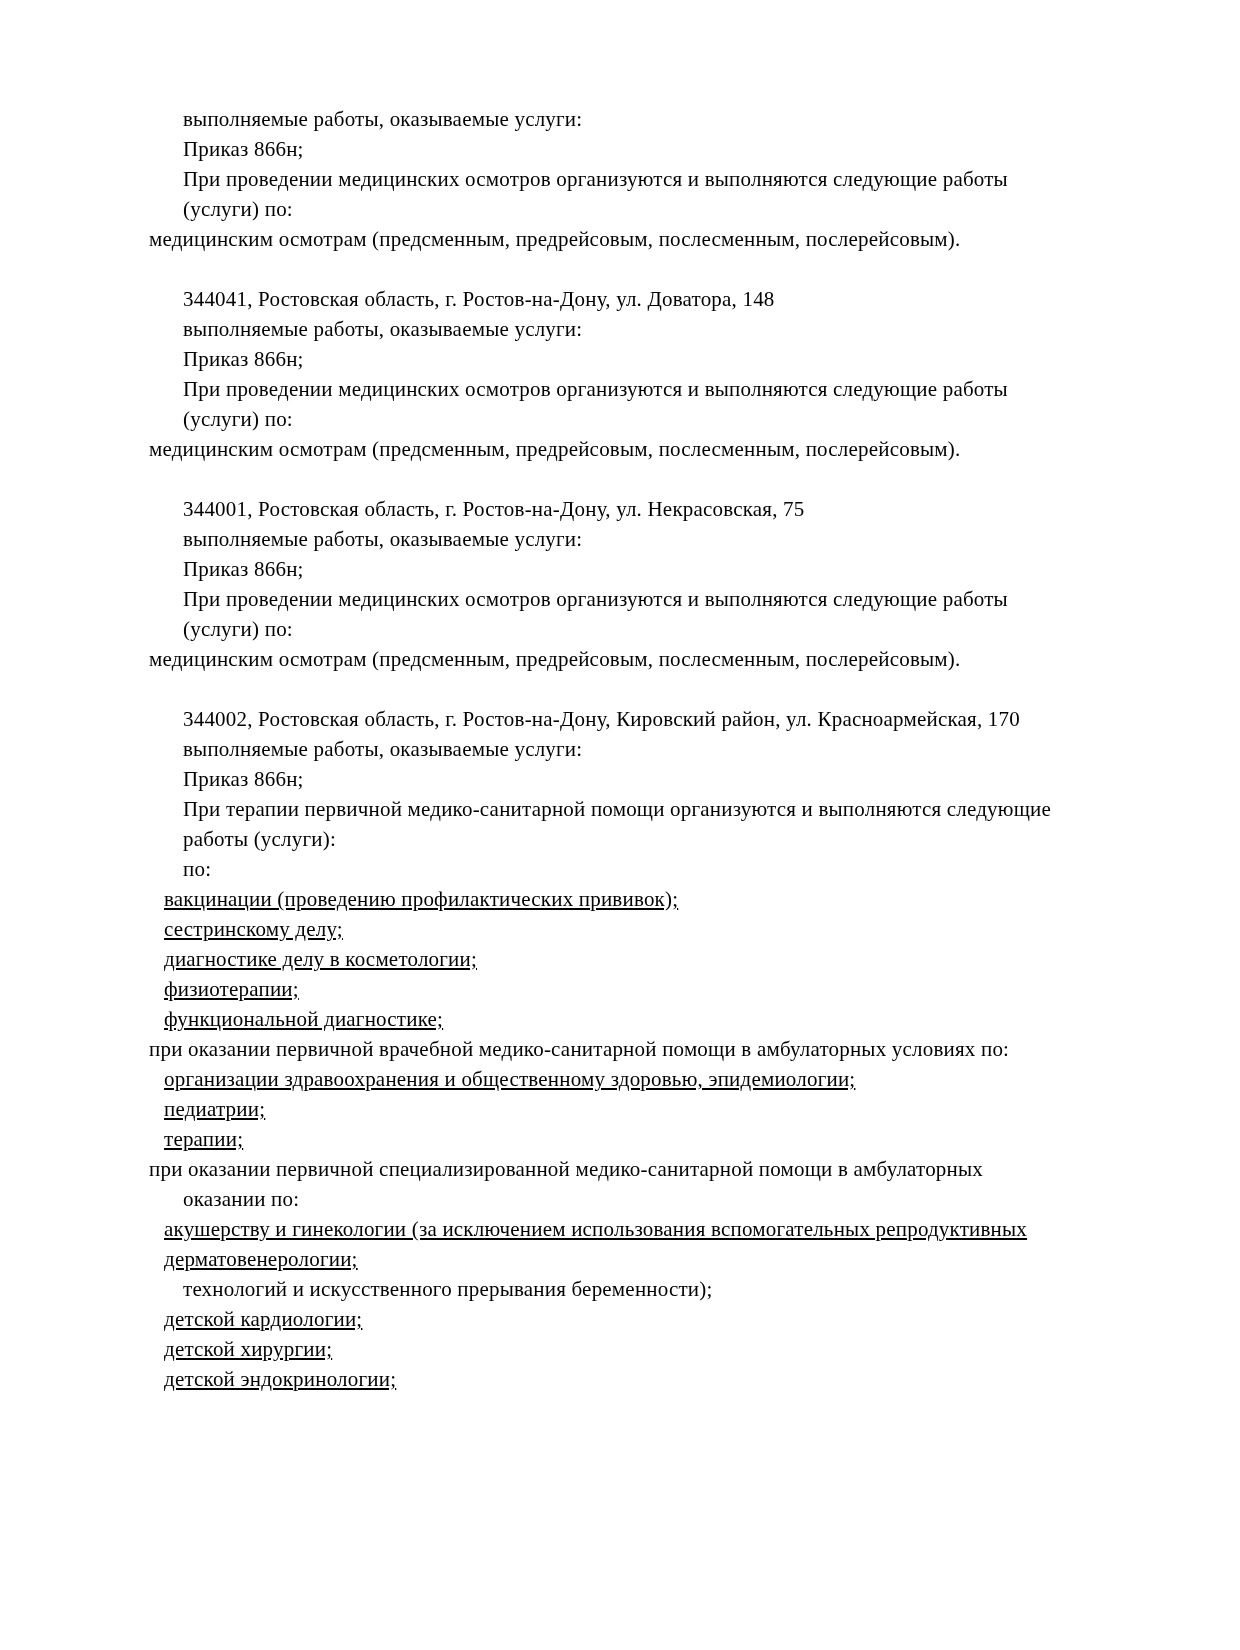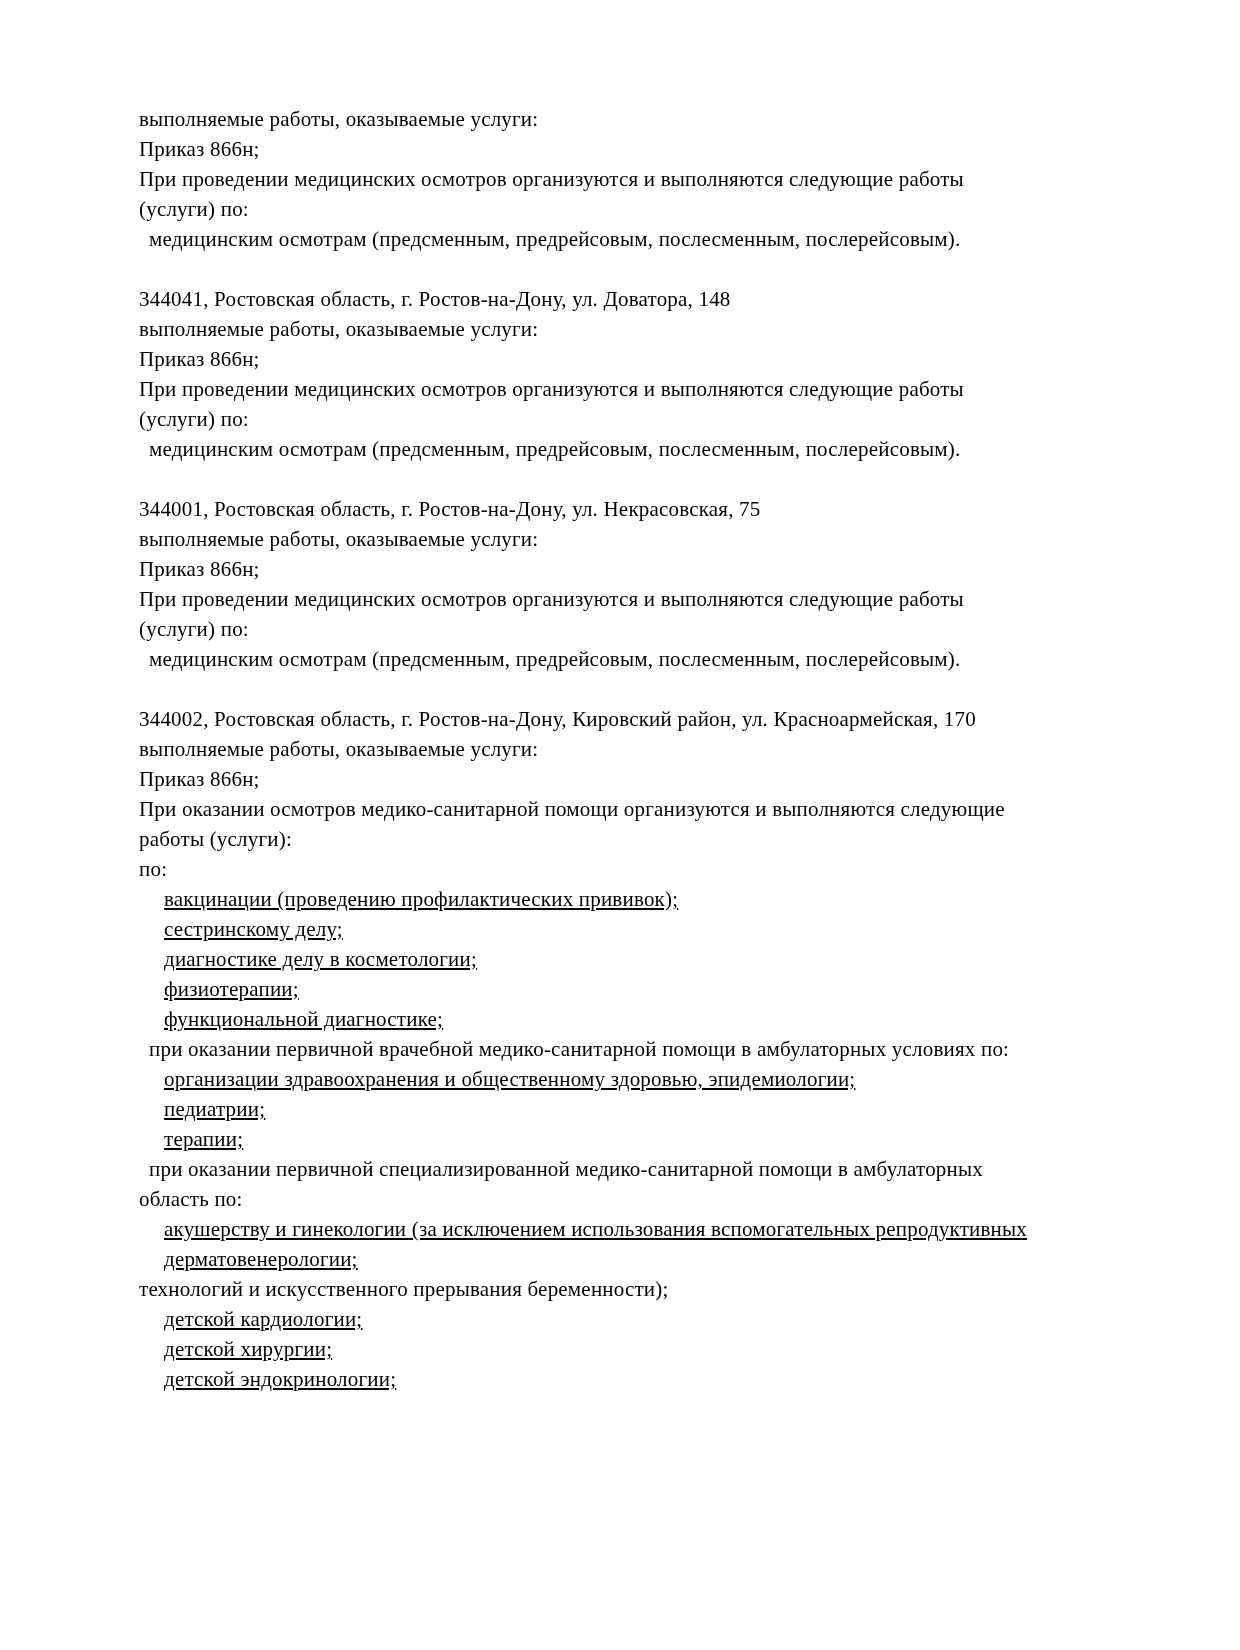--- a/index.html
+++ b/index.html
@@ -22,21 +22,21 @@
     width: 1070px;
   }
   .section { margin: 0; }
   .section + .section { margin-top: 30px; }
   .line {
     font-size: 21px;
     line-height: 30px;
     white-space: nowrap;
     letter-spacing: 0.2px;
   }
-  .line.i0 { padding-left: 0; }
+  .line.i0 { padding-left: 0; margin-left: 44px; }
   .line.i1 { padding-left: 10px; }
   .line.i2 { padding-left: 25px; text-decoration: underline; }
 </style>
 </head>
 <body>
 
 <div class="doc" id="doc-root">
     <div class="section">
       <div class="line i0">выполняемые работы, оказываемые услуги:</div>
       <div class="line i0">Приказ 866н;</div>
@@ -57,34 +57,34 @@
       <div class="line i0">выполняемые работы, оказываемые услуги:</div>
       <div class="line i0">Приказ 866н;</div>
       <div class="line i0">При проведении медицинских осмотров организуются и выполняются следующие работы</div>
       <div class="line i0">(услуги) по:</div>
       <div class="line i1">медицинским осмотрам (предсменным, предрейсовым, послесменным, послерейсовым).</div>
     </div>
     <div class="section">
       <div class="line i0">344002, Ростовская область, г. Ростов-на-Дону, Кировский район, ул. Красноармейская, 170</div>
       <div class="line i0">выполняемые работы, оказываемые услуги:</div>
       <div class="line i0">Приказ 866н;</div>
-      <div class="line i0">При оказании осмотров медико-санитарной помощи организуются и выполняются следующие</div>
+      <div class="line i0">При терапии первичной медико-санитарной помощи организуются и выполняются следующие</div>
       <div class="line i0">работы (услуги):</div>
       <div class="line i0">по:</div>
       <div class="line i2">вакцинации (проведению профилактических прививок);</div>
       <div class="line i2">сестринскому делу;</div>
       <div class="line i2">диагностике делу в косметологии;</div>
       <div class="line i2">физиотерапии;</div>
       <div class="line i2">функциональной диагностике;</div>
       <div class="line i1">при оказании первичной врачебной медико-санитарной помощи в амбулаторных условиях по:</div>
       <div class="line i2">организации здравоохранения и общественному здоровью, эпидемиологии;</div>
       <div class="line i2">педиатрии;</div>
       <div class="line i2">терапии;</div>
       <div class="line i1">при оказании первичной специализированной медико-санитарной помощи в амбулаторных</div>
-      <div class="line i0">область по:</div>
+      <div class="line i0">оказании по:</div>
       <div class="line i2">акушерству и гинекологии (за исключением использования вспомогательных репродуктивных</div>
       <div class="line i2">дерматовенерологии;</div>
       <div class="line i0">технологий и искусственного прерывания беременности);</div>
       <div class="line i2">детской кардиологии;</div>
       <div class="line i2">детской хирургии;</div>
       <div class="line i2">детской эндокринологии;</div>
     </div>
   </div>
 
 </body></html>

